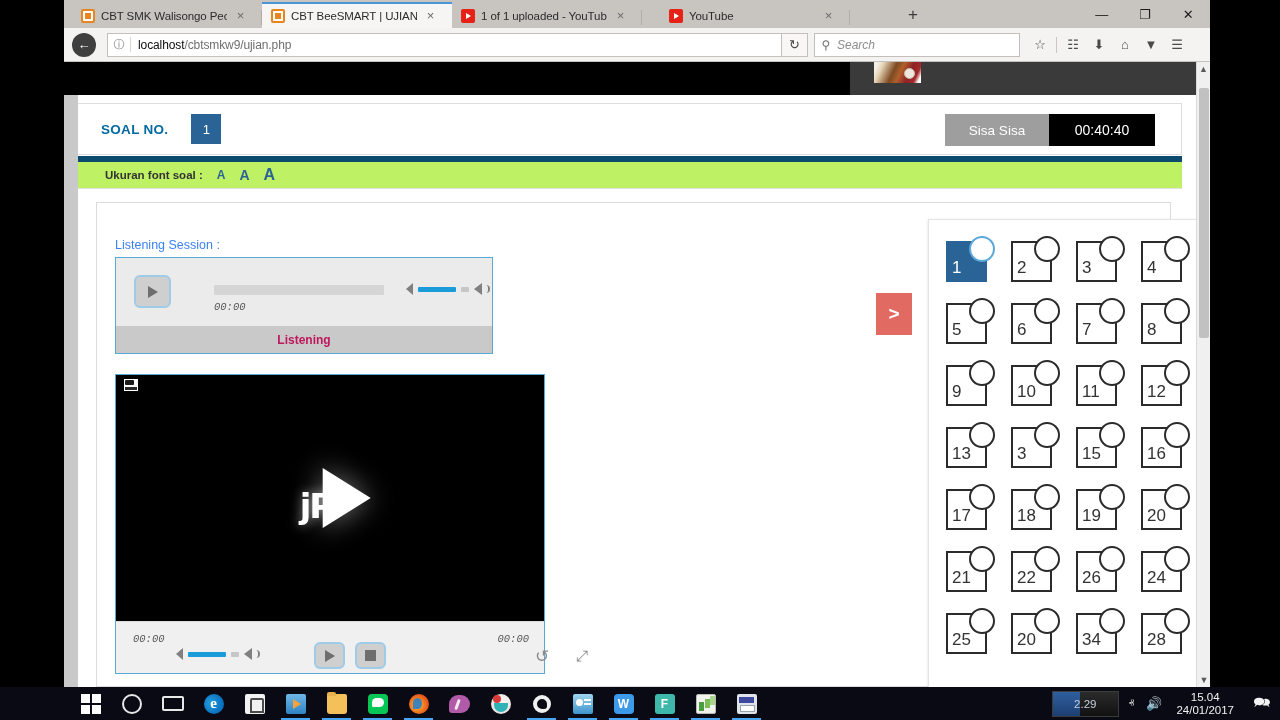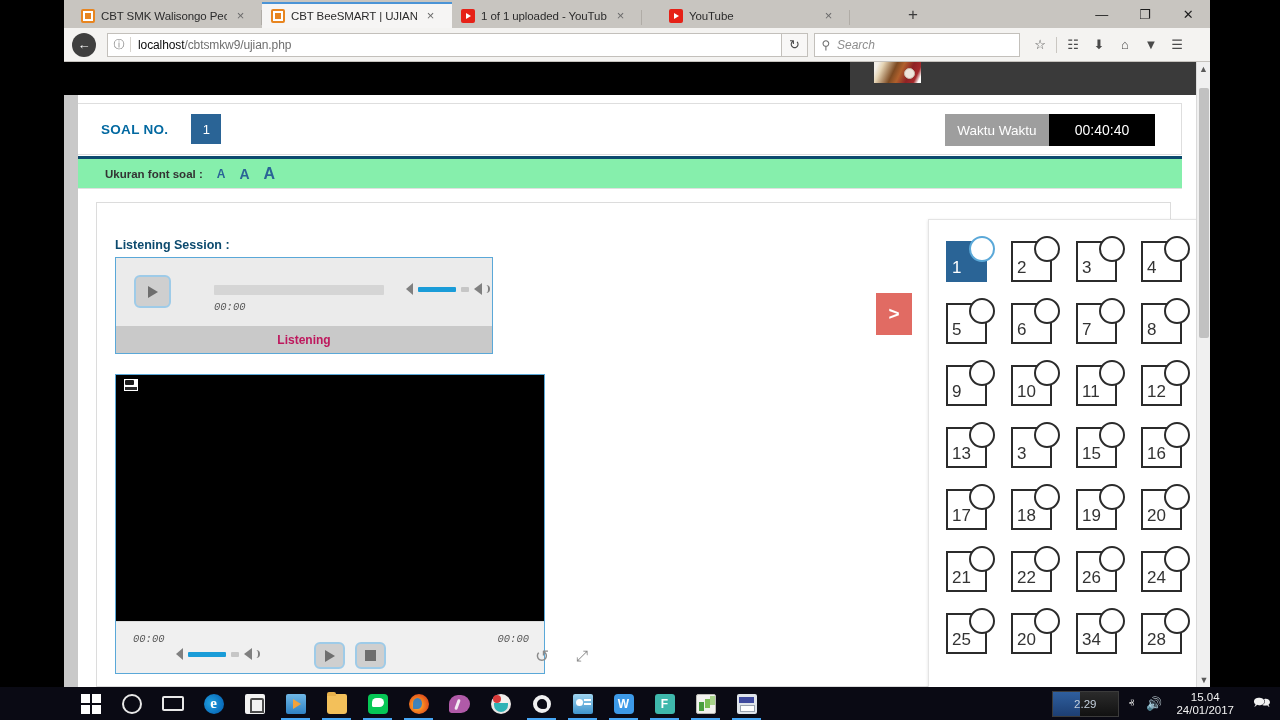--- a/index.html
+++ b/index.html
@@ -169,40 +169,40 @@
     display: flex; align-items: center; justify-content: center;
   }
   #timer-value {
     width: 106px; background: #000; color: #fff; font-size: 14px;
     display: flex; align-items: center; justify-content: center;
   }
 
   
   #fontbar {
     position: absolute; left: 0; top: 61px; width: 1104px; height: 33px;
-    background: #86efac; border-top: 3px solid #0c4a6e;
+    background: #bef264; border-top: 6px solid #0c4a6e;
     border-bottom: 1px solid #e0e0e0;
     display: flex; align-items: center;
   }
   #fontbar .ftext {
     margin-left: 27px; font-size: 11.5px; font-weight: bold; color: #333;
   }
   #fontbar .fa { color: #2a6496; font-weight: bold; margin-left: 14px; }
   #fa1 { font-size: 12px; }
   #fa2 { font-size: 14px; }
   #fa3 { font-size: 16px; }
 
   
   #questioncard {
     position: absolute; left: 18px; top: 107px; width: 1075px; height: 485px;
     background: #fff; border: 1px solid #dcdcdc;
   }
   #listening-title {
     position: absolute; left: 18px; top: 35px;
-    font-size: 12.5px; font-weight: bold; color: #0c4a6e;
+    font-size: 12.5px; font-weight: normal; color: #3b82f6;
   }
 
   
   #audioplayer {
     position: absolute; left: 18px; top: 54px; width: 378px; height: 97px;
     border: 1px solid #5aa8d8; background: #ebebeb;
   }
   #audio-btn {
     position: absolute; left: 18px; top: 17px; width: 37px; height: 33px;
     background: #cfcfcf; border: 2px solid #9ecbe8; border-radius: 6px;
@@ -532,21 +532,21 @@
       <div id="headerphoto"></div>
     </div>
 
     <div id="pagebody">
       <div id="pagewhite">
 
         <div id="soalcard">
           <span id="soal-label">SOAL NO.</span>
           <span id="soal-num">1</span>
           <div id="timerwrap">
-            <div id="timer-label">Waktu Waktu</div>
+            <div id="timer-label">Sisa Sisa</div>
             <div id="timer-value">00:40:40</div>
           </div>
         </div>
 
         <div id="fontbar">
           <span class="ftext">Ukuran font soal :</span>
           <span class="fa" id="fa1">A</span>
           <span class="fa" id="fa2">A</span>
           <span class="fa" id="fa3">A</span>
         </div>
@@ -565,20 +565,24 @@
               <span class="volbar"></span>
               <span class="volbar-rest"></span>
               <span class="spk wave"></span>
             </div>
             <div id="audio-footer">Listening</div>
           </div>
 
           <div id="videoplayer">
             <div id="videostage">
               <div id="videobadge"></div>
+              <div id="videologo">
+                <span class="jp">jP</span>
+                <span class="bigtri"></span>
+              </div>
             </div>
             <div id="videocontrols">
               <span id="vtime-left">00:00</span>
               <span id="vtime-right">00:00</span>
               <div class="volgroup" style="left:60px;top:26px;">
                 <span class="spk small"></span>
                 <span class="volbar"></span>
                 <span class="volbar-rest"></span>
                 <span class="spk wave"></span>
               </div>

